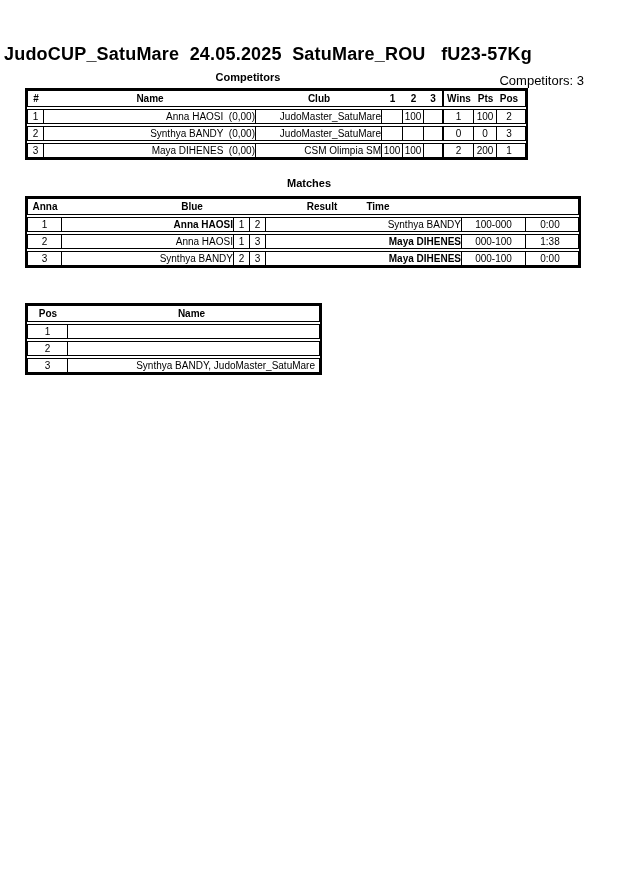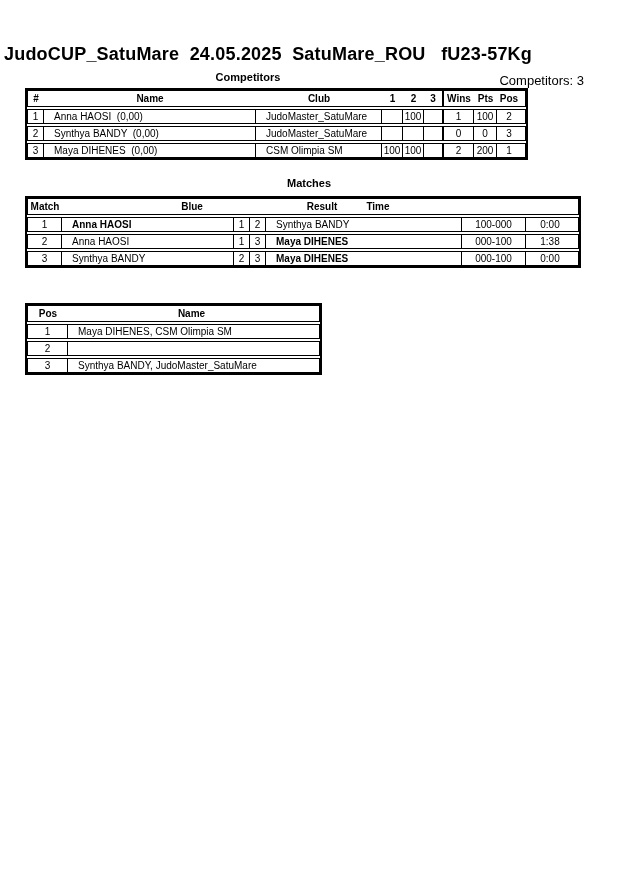--- a/index.html
+++ b/index.html
@@ -39,21 +39,21 @@
   .trow.hdr { margin-top:0; height:17px; font-weight:700; }
   .cell {
     box-sizing:border-box; flex:0 0 auto;
     border-right:1px solid #000;
     font-size:10px; line-height:13px;
     text-align:center; white-space:pre; overflow:hidden;
   }
   .hdr .cell { border-right:none; line-height:15px; }
   .cell.last { border-right:none; }
   .cell.thickr, .hdr .cell.thickr { border-right:2px solid #000; }
-  .cell.al { text-align:left; padding-left:10px; }
+  .cell.al { text-align:right; padding-left:10px; }
   .b { font-weight:700; }
 
   
   .c-num{width:16px}.c-name{width:212px}.c-club{width:126px}
   .c-r1{width:21px}.c-r2{width:21px}.c-r3{width:20px}
   .c-wins{width:30px}.c-pts{width:23px}.c-pos{width:24px}
   
   .m-match{width:34px}.m-white{width:172px}.m-n1{width:16px}.m-n2{width:16px}
   .m-blue{width:196px}.m-result{width:64px}.m-time{width:48px}
   
@@ -115,21 +115,21 @@
           <div class="cell c-pts">200</div>
           <div class="cell c-pos last">1</div>
         </div>
       </div>
   </div>
 
   <div class="section-label" id="lbl-matches">Matches</div>
 
   <div class="tbl" id="tbl-matches">
     <div class="trow hdr">
-      <div class="cell m-match">Match</div>
+      <div class="cell m-match">Anna</div>
       <div class="cell m-n1"></div>
       <div class="cell m-n2"></div>
       <div class="cell m-blue">Blue</div>
       <div class="cell m-result">Result</div>
       <div class="cell m-time last">Time</div>
     </div>
     <div id="matches-body">
         <div class="trow">
           <div class="cell m-match">1</div>
           <div class="cell m-white al b">Anna HAOSI</div>
@@ -162,21 +162,20 @@
 
 
   <div class="tbl" id="tbl-results">
     <div class="trow hdr">
       <div class="cell r-pos">Pos</div>
       <div class="cell r-name last">Name</div>
     </div>
     <div id="results-body">
         <div class="trow">
           <div class="cell r-pos">1</div>
-          <div class="cell r-name al last">Maya DIHENES, CSM Olimpia SM</div>
         </div>
         <div class="trow">
           <div class="cell r-pos">2</div>
         </div>
         <div class="trow">
           <div class="cell r-pos">3</div>
           <div class="cell r-name al last">Synthya BANDY, JudoMaster_SatuMare</div>
         </div>
       </div>
   </div>

